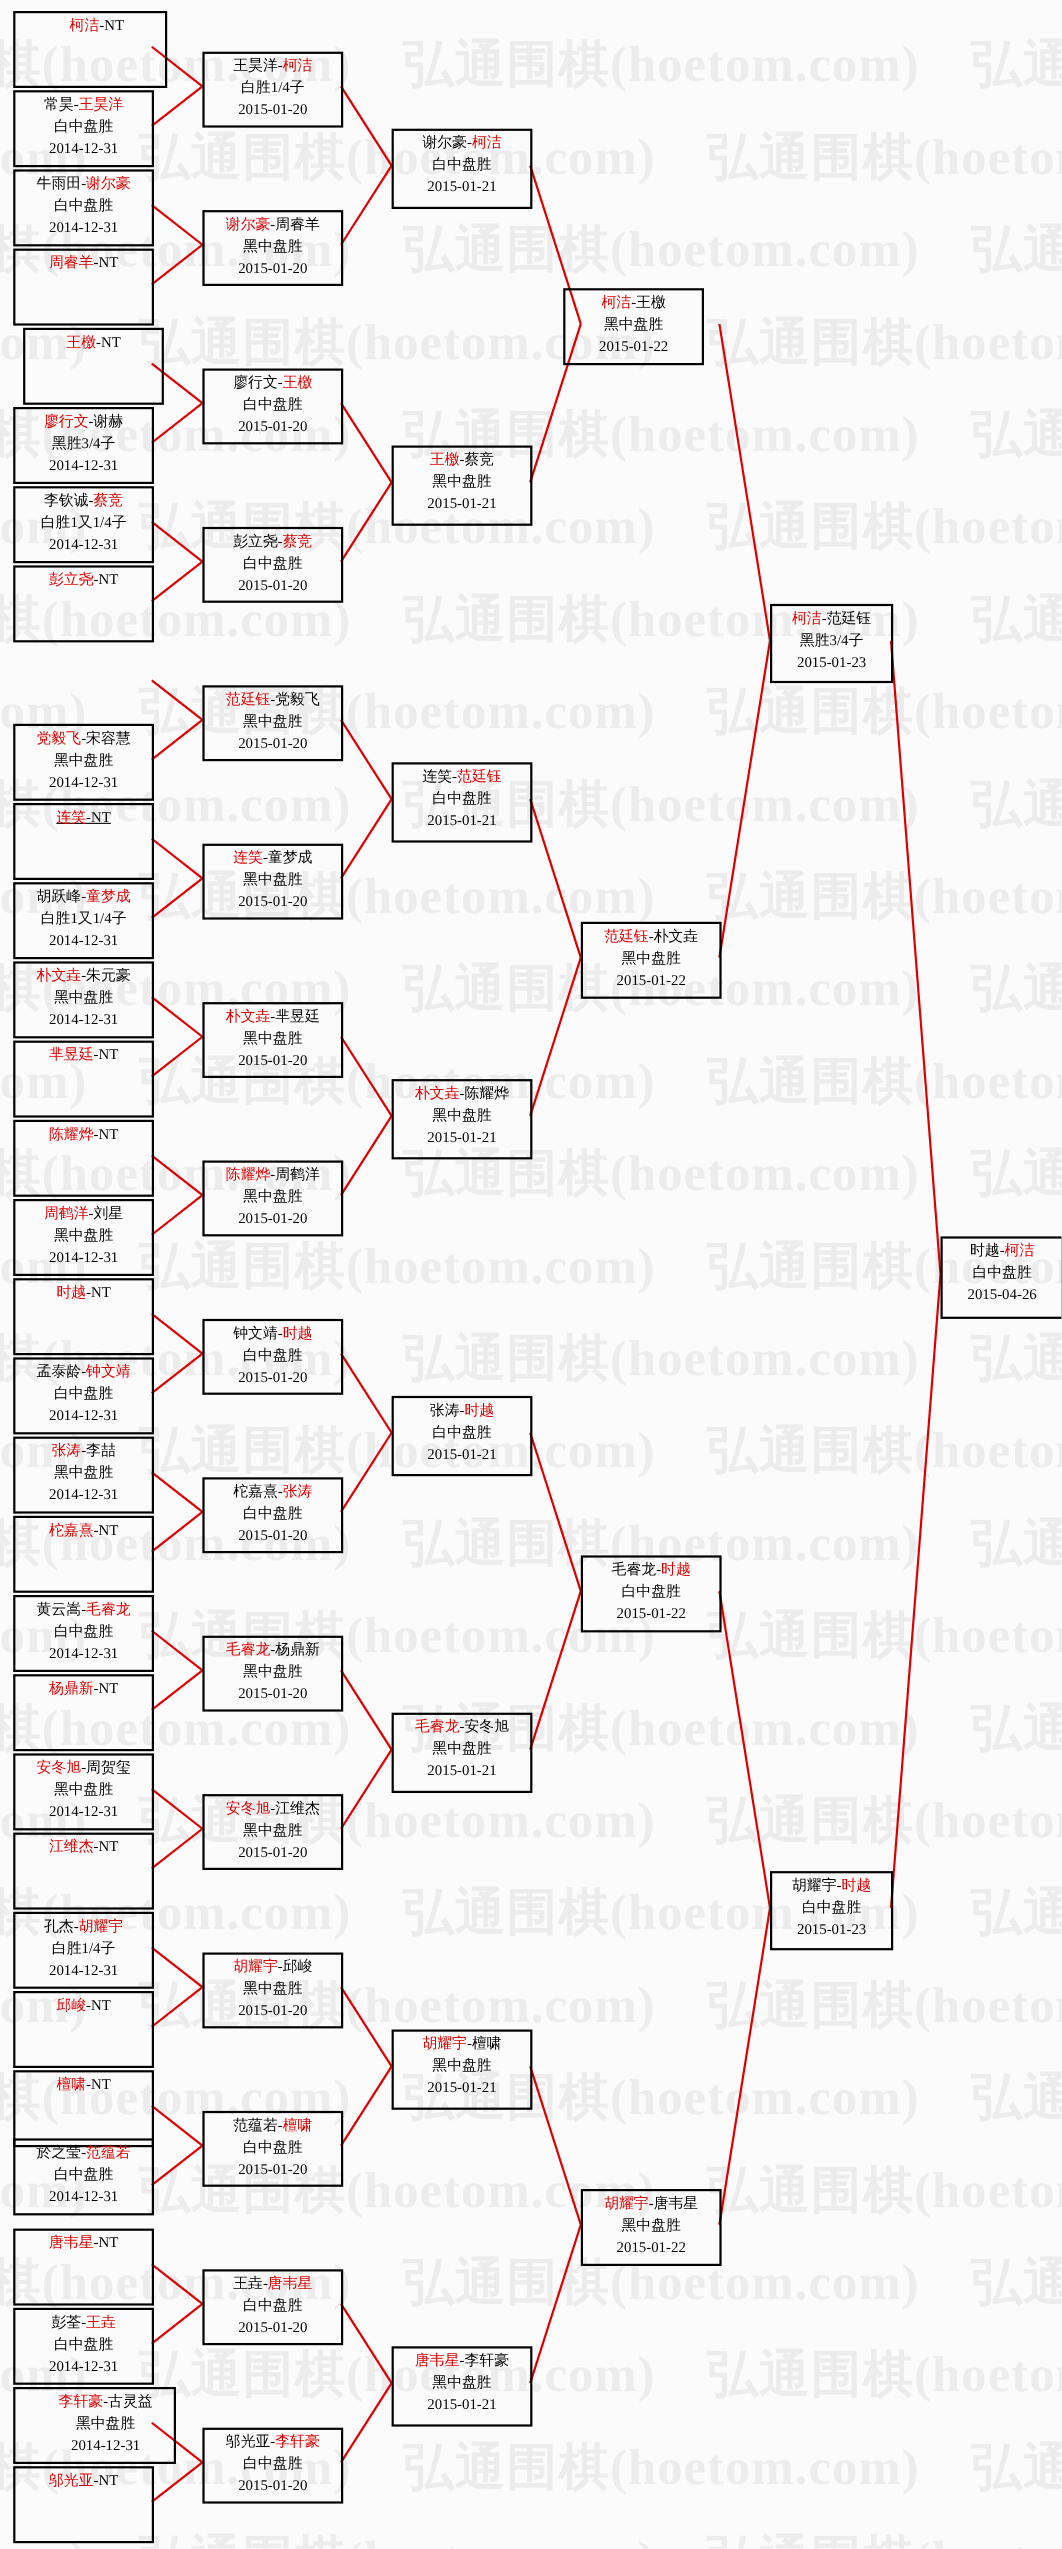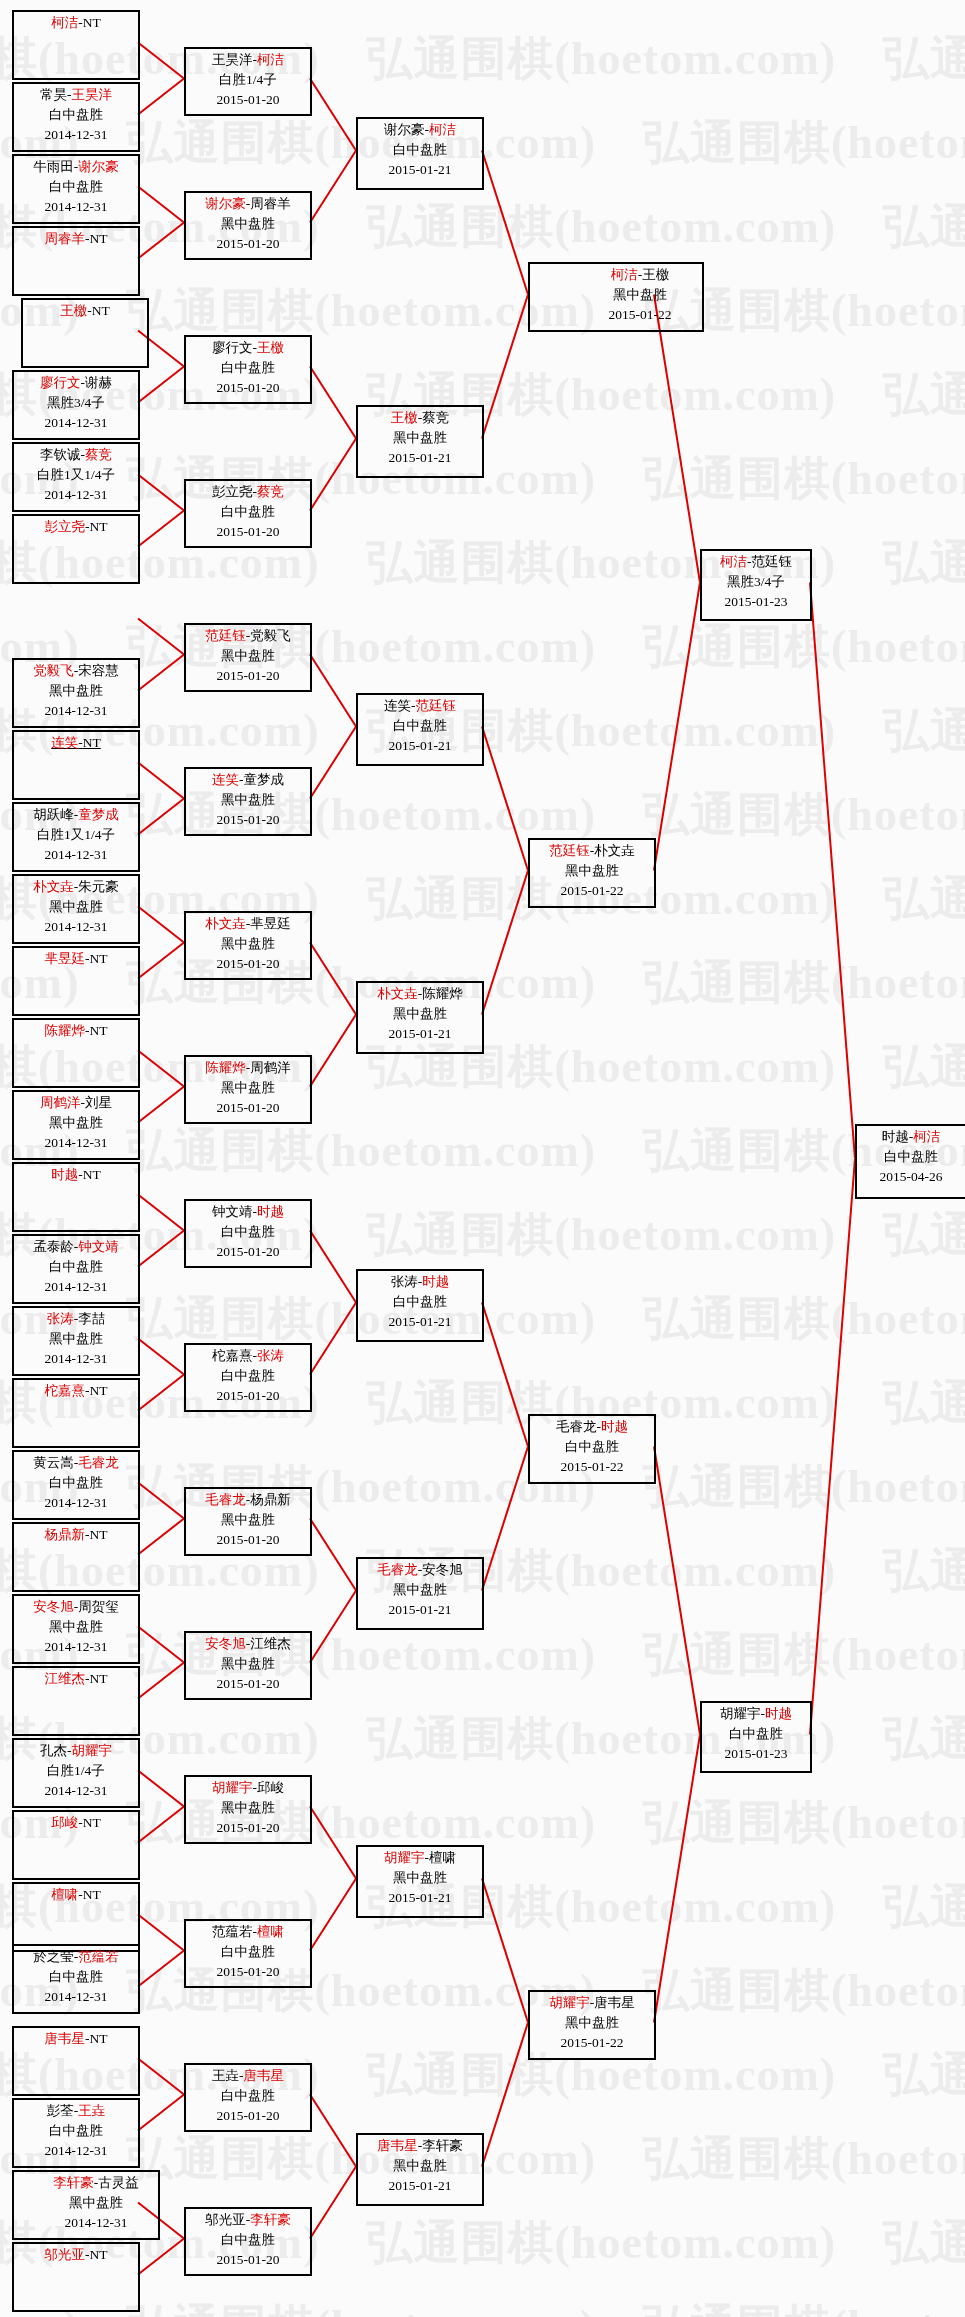--- a/index.html
+++ b/index.html
@@ -122,21 +122,21 @@
     <line x1="482" y1="1878.5" x2="528" y2="2022.5" stroke="#dd0000" stroke-width="2"></line>
     <line x1="482" y1="2166.5" x2="528" y2="2022.5" stroke="#dd0000" stroke-width="2"></line>
     <line x1="654" y1="294.5" x2="700" y2="582.5" stroke="#dd0000" stroke-width="2"></line>
     <line x1="654" y1="870.5" x2="700" y2="582.5" stroke="#dd0000" stroke-width="2"></line>
     <line x1="654" y1="1446.5" x2="700" y2="1734.5" stroke="#dd0000" stroke-width="2"></line>
     <line x1="654" y1="2022.5" x2="700" y2="1734.5" stroke="#dd0000" stroke-width="2"></line>
     <line x1="810" y1="582.5" x2="855" y2="1158.5" stroke="#dd0000" stroke-width="2"></line>
     <line x1="810" y1="1734.5" x2="855" y2="1158.5" stroke="#dd0000" stroke-width="2"></line>
   </svg>
 <div id="bracket">
-    <div class="match" style="left: 12px; top: 10px; width: 124px; height: 65px;">
+    <div class="match" style="left: 12px; top: 10px; width: 124px; height: 65px; padding-left: 12px;">
       <div class="row"><span class="nm-red">柯洁</span><span>-</span><span>NT</span></div>
     </div>
     <div class="match" style="left: 12px; top: 82px; width: 124px; height: 65px;">
       <div class="row"><span>常昊</span><span>-</span><span class="nm-red">王昊洋</span></div>
       <div class="row">白中盘胜</div>
       <div class="row">2014-12-31</div>
     </div>
     <div class="match" style="left: 12px; top: 154px; width: 124px; height: 65px;">
       <div class="row"><span>牛雨田</span><span>-</span><span class="nm-red">谢尔豪</span></div>
       <div class="row">白中盘胜</div>
@@ -367,21 +367,21 @@
     <div class="match" style="left: 356px; top: 1844.5px; width: 124px; height: 68px;">
       <div class="row"><span class="nm-red">胡耀宇</span><span>-</span><span>檀啸</span></div>
       <div class="row">黑中盘胜</div>
       <div class="row">2015-01-21</div>
     </div>
     <div class="match" style="left: 356px; top: 2132.5px; width: 124px; height: 68px;">
       <div class="row"><span class="nm-red">唐韦星</span><span>-</span><span>李轩豪</span></div>
       <div class="row">黑中盘胜</div>
       <div class="row">2015-01-21</div>
     </div>
-    <div class="match" style="left: 528px; top: 262px; width: 124px; height: 65px; padding-left: 48px;">
+    <div class="match" style="left: 512px; top: 262px; width: 124px; height: 65px;">
       <div class="row"><span class="nm-red">柯洁</span><span>-</span><span>王檄</span></div>
       <div class="row">黑中盘胜</div>
       <div class="row">2015-01-22</div>
     </div>
     <div class="match" style="left: 528px; top: 838px; width: 124px; height: 65px;">
       <div class="row"><span class="nm-red">范廷钰</span><span>-</span><span>朴文垚</span></div>
       <div class="row">黑中盘胜</div>
       <div class="row">2015-01-22</div>
     </div>
     <div class="match" style="left: 528px; top: 1414px; width: 124px; height: 65px;">

